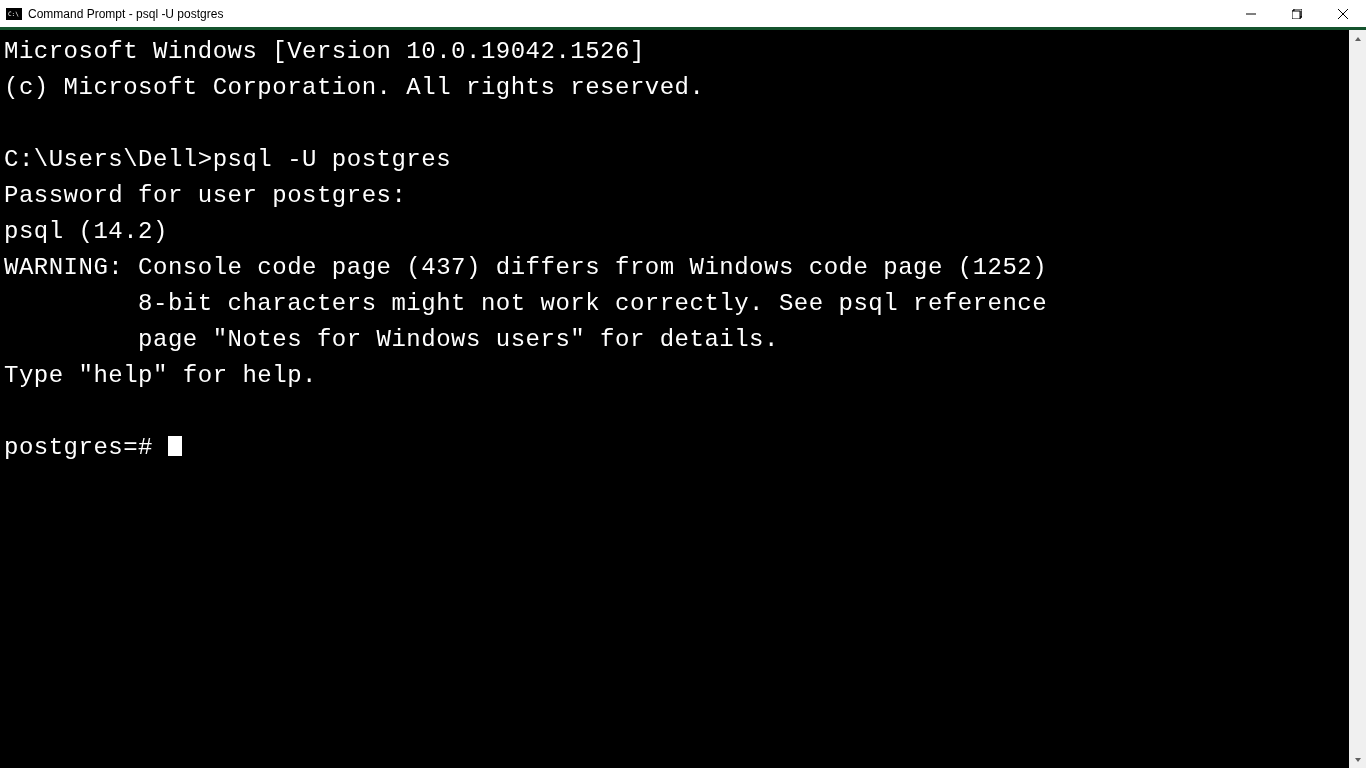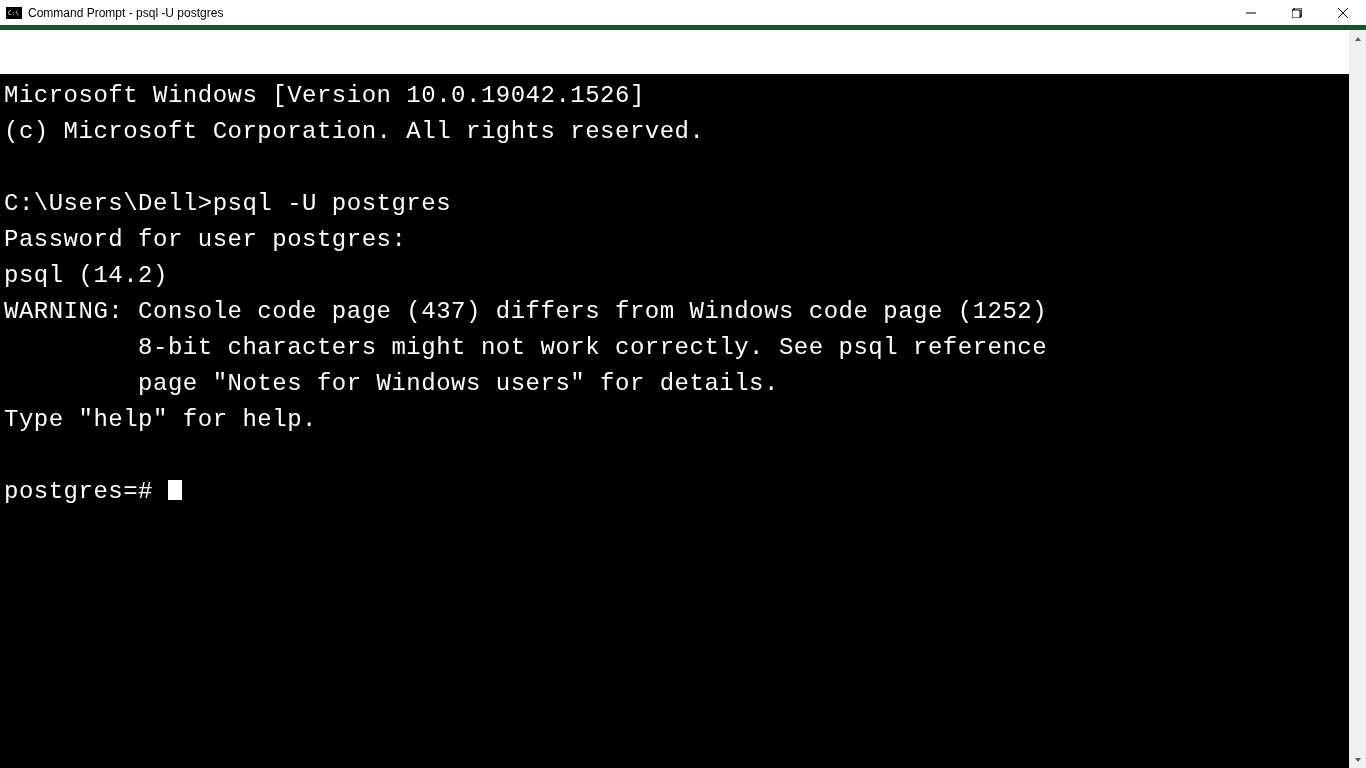--- a/index.html
+++ b/index.html
@@ -14,21 +14,21 @@
       font-family: 'Segoe UI', Tahoma, sans-serif;
       overflow: hidden;
       position: relative;
     }
     .titlebar {
       height: 30px;
       background: #ffffff;
       display: flex;
       align-items: center;
       justify-content: space-between;
-      border-bottom: 5px solid #14532d;
+      border-bottom: 3px solid #14532d;
     }
     .titlebar-left {
       display: flex;
       align-items: center;
       padding-left: 6px;
       gap: 6px;
     }
     .app-icon {
       width: 16px;
       height: 16px;
@@ -71,21 +71,20 @@
       background: #000000;
       color: #ffffff;
       font-family: 'Consolas', 'Courier New', monospace;
       font-size: 24px;
       line-height: 1.5;
       padding: 4px 4px;
       flex: 1;
       white-space: pre;
       overflow: hidden;
       letter-spacing: 0.5px;
-      margin-top: 44px;
     }
     .scrollbar {
       width: 17px;
       background: #f0f0f0;
       position: relative;
       display: flex;
       flex-direction: column;
     }
     .scroll-arrow {
       height: 17px;

